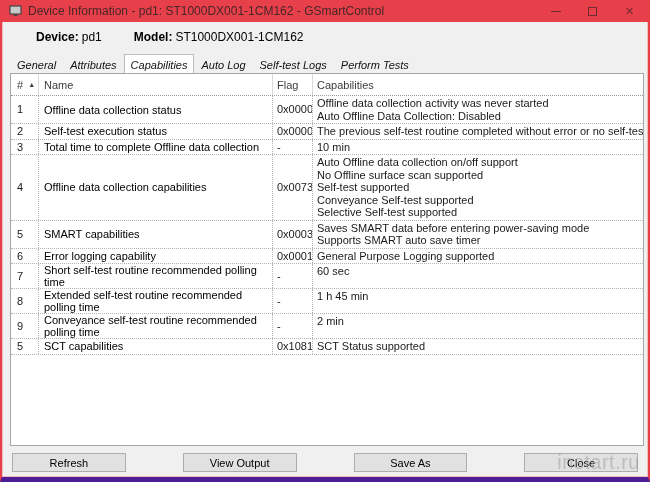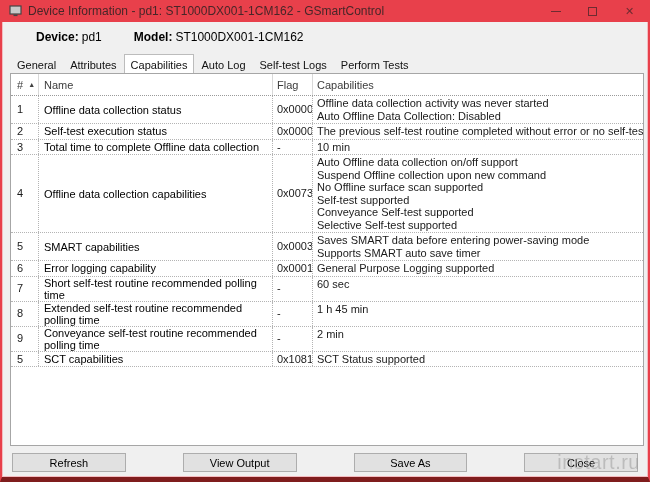--- a/index.html
+++ b/index.html
@@ -4,21 +4,21 @@
 <style>
   html,body { margin:0; padding:0; background:#888; }
   * { box-sizing:border-box; }
   .window {
     position:relative;
     width:650px; height:482px;
     font-family:"Liberation Sans", sans-serif;
     background:#f0f0f0;
     border-left:2px solid #e8404b;
     border-right:2px solid #e8404b;
-    border-bottom:5px solid #7f1d1d;
+    border-bottom:5px solid #4c1d95;
     overflow:hidden;
   }
   
   .titlebar {
     height:22px; background:#e8404b;
     display:flex; align-items:center;
     padding-left:7px;
   }
   .app-icon { display:flex; align-items:center; }
   .titlebar .title {
@@ -43,21 +43,21 @@
   .device-line b { font-weight:bold;padding-left:24px; }
   .device-line .val { margin-left:3px; margin-right:8px; }
   
   .tabbar {
     display:flex; align-items:flex-end;
     height:19px; margin:8px 8px 0 8px;
   }
   .tab {
     font-size:11px; color:#111; padding:2px 6px 2px 6px;
     height:17px; line-height:13px; cursor:default;
-    border:1px solid transparent; border-bottom:none;
+    border:1px solid transparent; border-bottom:none;font-style:italic;
   }
   .tab.active {
     background:#fff; height:19px; padding-top:4px;
     border:1px solid #bcbcbc; border-bottom:none;
   }
   
   .tbl {
     margin:0 8px; width:634px; height:373px;
     background:#fff; border:1px solid #a6a6a6;
     font-size:11px; color:#1a1a1a; overflow:hidden;
@@ -176,21 +176,20 @@
             <div class="td c-caps caps">
               <div class="caps-line">10 min</div>
             </div>
           </div>
           <div class="tr">
             <div class="td c-num">4</div>
             <div class="td c-name">Offline data collection capabilities</div>
             <div class="td c-flag">0x0073</div>
             <div class="td c-caps caps">
               <div class="caps-line">Auto Offline data collection on/off support</div>
-              <div class="caps-line">Suspend Offline collection upon new command</div>
               <div class="caps-line">No Offline surface scan supported</div>
               <div class="caps-line">Self-test supported</div>
               <div class="caps-line">Conveyance Self-test supported</div>
               <div class="caps-line">Selective Self-test supported</div>
             </div>
           </div>
           <div class="tr">
             <div class="td c-num">5</div>
             <div class="td c-name">SMART capabilities</div>
             <div class="td c-flag">0x0003</div>

